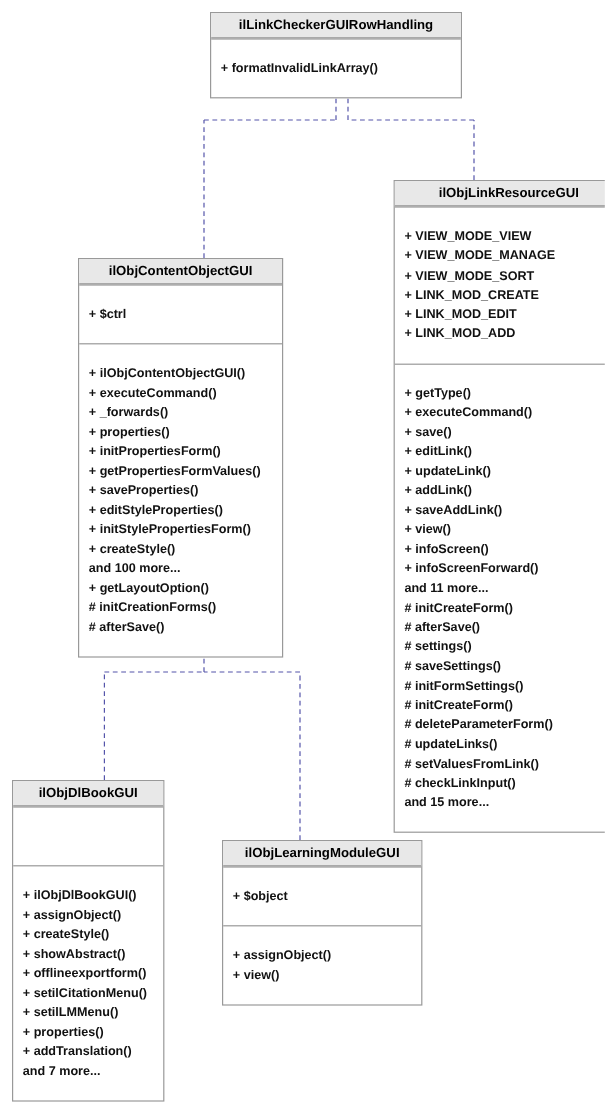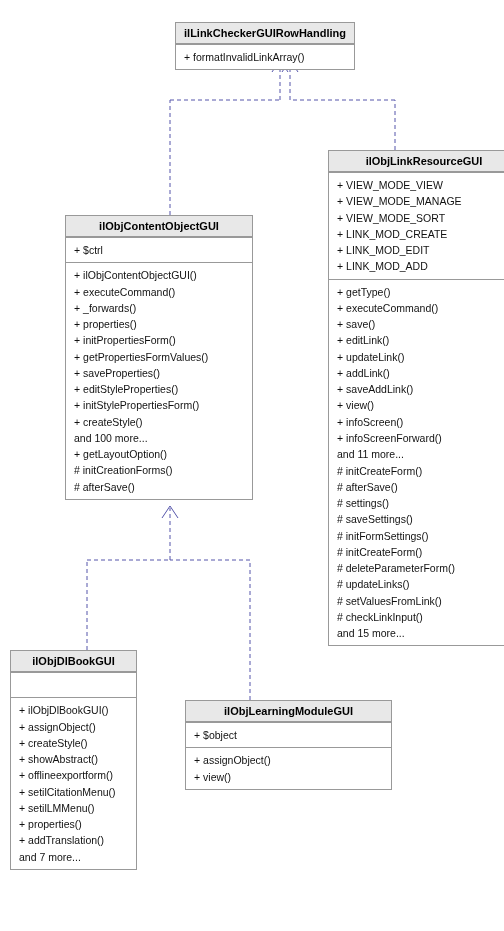--- a/index.html
+++ b/index.html
@@ -29,21 +29,22 @@
     .uml-box .box-title {
       background: #e8e8e8;
       border-bottom: 1px solid #999;
       padding: 4px 8px;
       text-align: center;
       font-weight: bold;
       font-size: 11px;
     }
     .uml-box .box-section {
       border-top: 1px solid #999;
-      padding: 4px 8px;
+      padding: 16px 8px;
+      font-weight: bold;
     }
     .uml-box .box-section p {
       font-size: 10.5px;
       line-height: 1.55;
       color: #111;
     }
     svg.arrows {
       position: absolute;
       top: 0;
       left: 0;
@@ -73,21 +74,21 @@
     <line x1="87" y1="650" x2="87" y2="560" stroke="#5555aa" stroke-width="1" stroke-dasharray="4,3"></line>
     <line x1="87" y1="560" x2="170" y2="560" stroke="#5555aa" stroke-width="1" stroke-dasharray="4,3"></line>
     <line x1="170" y1="560" x2="170" y2="508" stroke="#5555aa" stroke-width="1" stroke-dasharray="4,3"></line>
     <polyline points="162,518 170,506 178,518" fill="none" stroke="#5555aa" stroke-width="1"></polyline>
 
     <line x1="250" y1="700" x2="250" y2="560" stroke="#5555aa" stroke-width="1" stroke-dasharray="4,3"></line>
     <line x1="250" y1="560" x2="170" y2="560" stroke="#5555aa" stroke-width="1" stroke-dasharray="4,3"></line>
 
   </svg>
 
-  <div class="uml-box" style="left:175px; top:22px; width:180px;">
+  <div class="uml-box" style="left:175px; top:10px; width:210px;">
     <div class="box-title">ilLinkCheckerGUIRowHandling</div>
     <div class="box-section">
       <p>+ formatInvalidLinkArray()</p>
     </div>
   </div>
 
   <div class="uml-box" style="left:300px; top:150px; width:192px;margin-left:28px;">
     <div class="box-title">ilObjLinkResourceGUI</div>
     <div class="box-section">
       <p>+ VIEW_MODE_VIEW</p>
@@ -116,21 +117,21 @@
       <p># initFormSettings()</p>
       <p># initCreateForm()</p>
       <p># deleteParameterForm()</p>
       <p># updateLinks()</p>
       <p># setValuesFromLink()</p>
       <p># checkLinkInput()</p>
       <p>and 15 more...</p>
     </div>
   </div>
 
-  <div class="uml-box" style="left:65px; top:215px; width:188px;">
+  <div class="uml-box" style="left:65px; top:215px; width:171px;">
     <div class="box-title">ilObjContentObjectGUI</div>
     <div class="box-section">
       <p>+ $ctrl</p>
     </div>
     <div class="box-section">
       <p>+ ilObjContentObjectGUI()</p>
       <p>+ executeCommand()</p>
       <p>+ _forwards()</p>
       <p>+ properties()</p>
       <p>+ initPropertiesForm()</p>
@@ -158,21 +159,21 @@
       <p>+ showAbstract()</p>
       <p>+ offlineexportform()</p>
       <p>+ setilCitationMenu()</p>
       <p>+ setilLMMenu()</p>
       <p>+ properties()</p>
       <p>+ addTranslation()</p>
       <p>and 7 more...</p>
     </div>
   </div>
 
-  <div class="uml-box" style="left:185px; top:700px; width:207px;">
+  <div class="uml-box" style="left:185px; top:700px; width:167px;">
     <div class="box-title">ilObjLearningModuleGUI</div>
     <div class="box-section">
       <p>+ $object</p>
     </div>
     <div class="box-section">
       <p>+ assignObject()</p>
       <p>+ view()</p>
     </div>
   </div>
 

